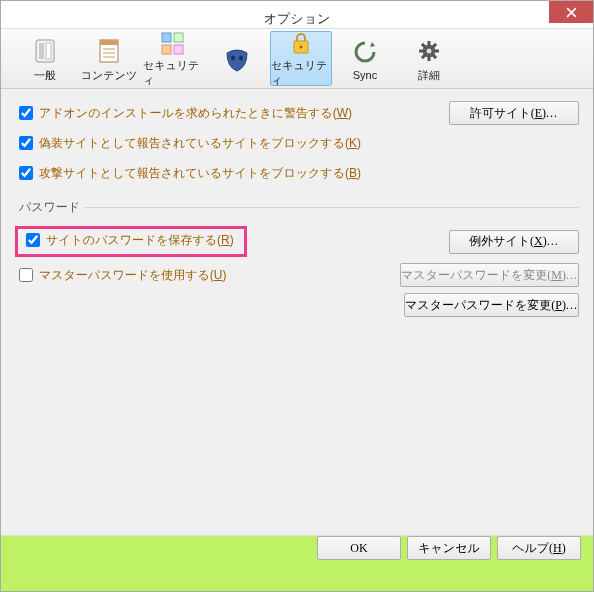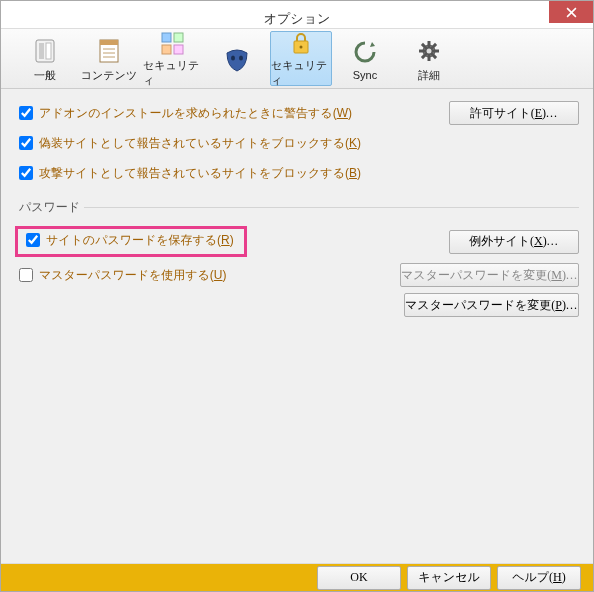--- a/index.html
+++ b/index.html
@@ -139,25 +139,24 @@
     color: #555;
     font-size: 12px;
   }
   .highlight-box {
     display: inline-flex;
     align-items: center;
     border: 3px solid #e83e8c;
     padding: 1px 10px 4px 4px;
   }
   .footer {
-    height: 28px;
-    background: #eab308;
+    height: 56px;
+    background: #bef264;
     border-top: 1px solid #ddd;
     display: flex;
-    align-items: center;
     justify-content: flex-end;
     padding-right: 12px;
     gap: 6px;
   }
   .footer .btn { min-width: 84px; }
   .ellipsis { letter-spacing: 1px; }
 </style>
 </head>
 <body>
 

